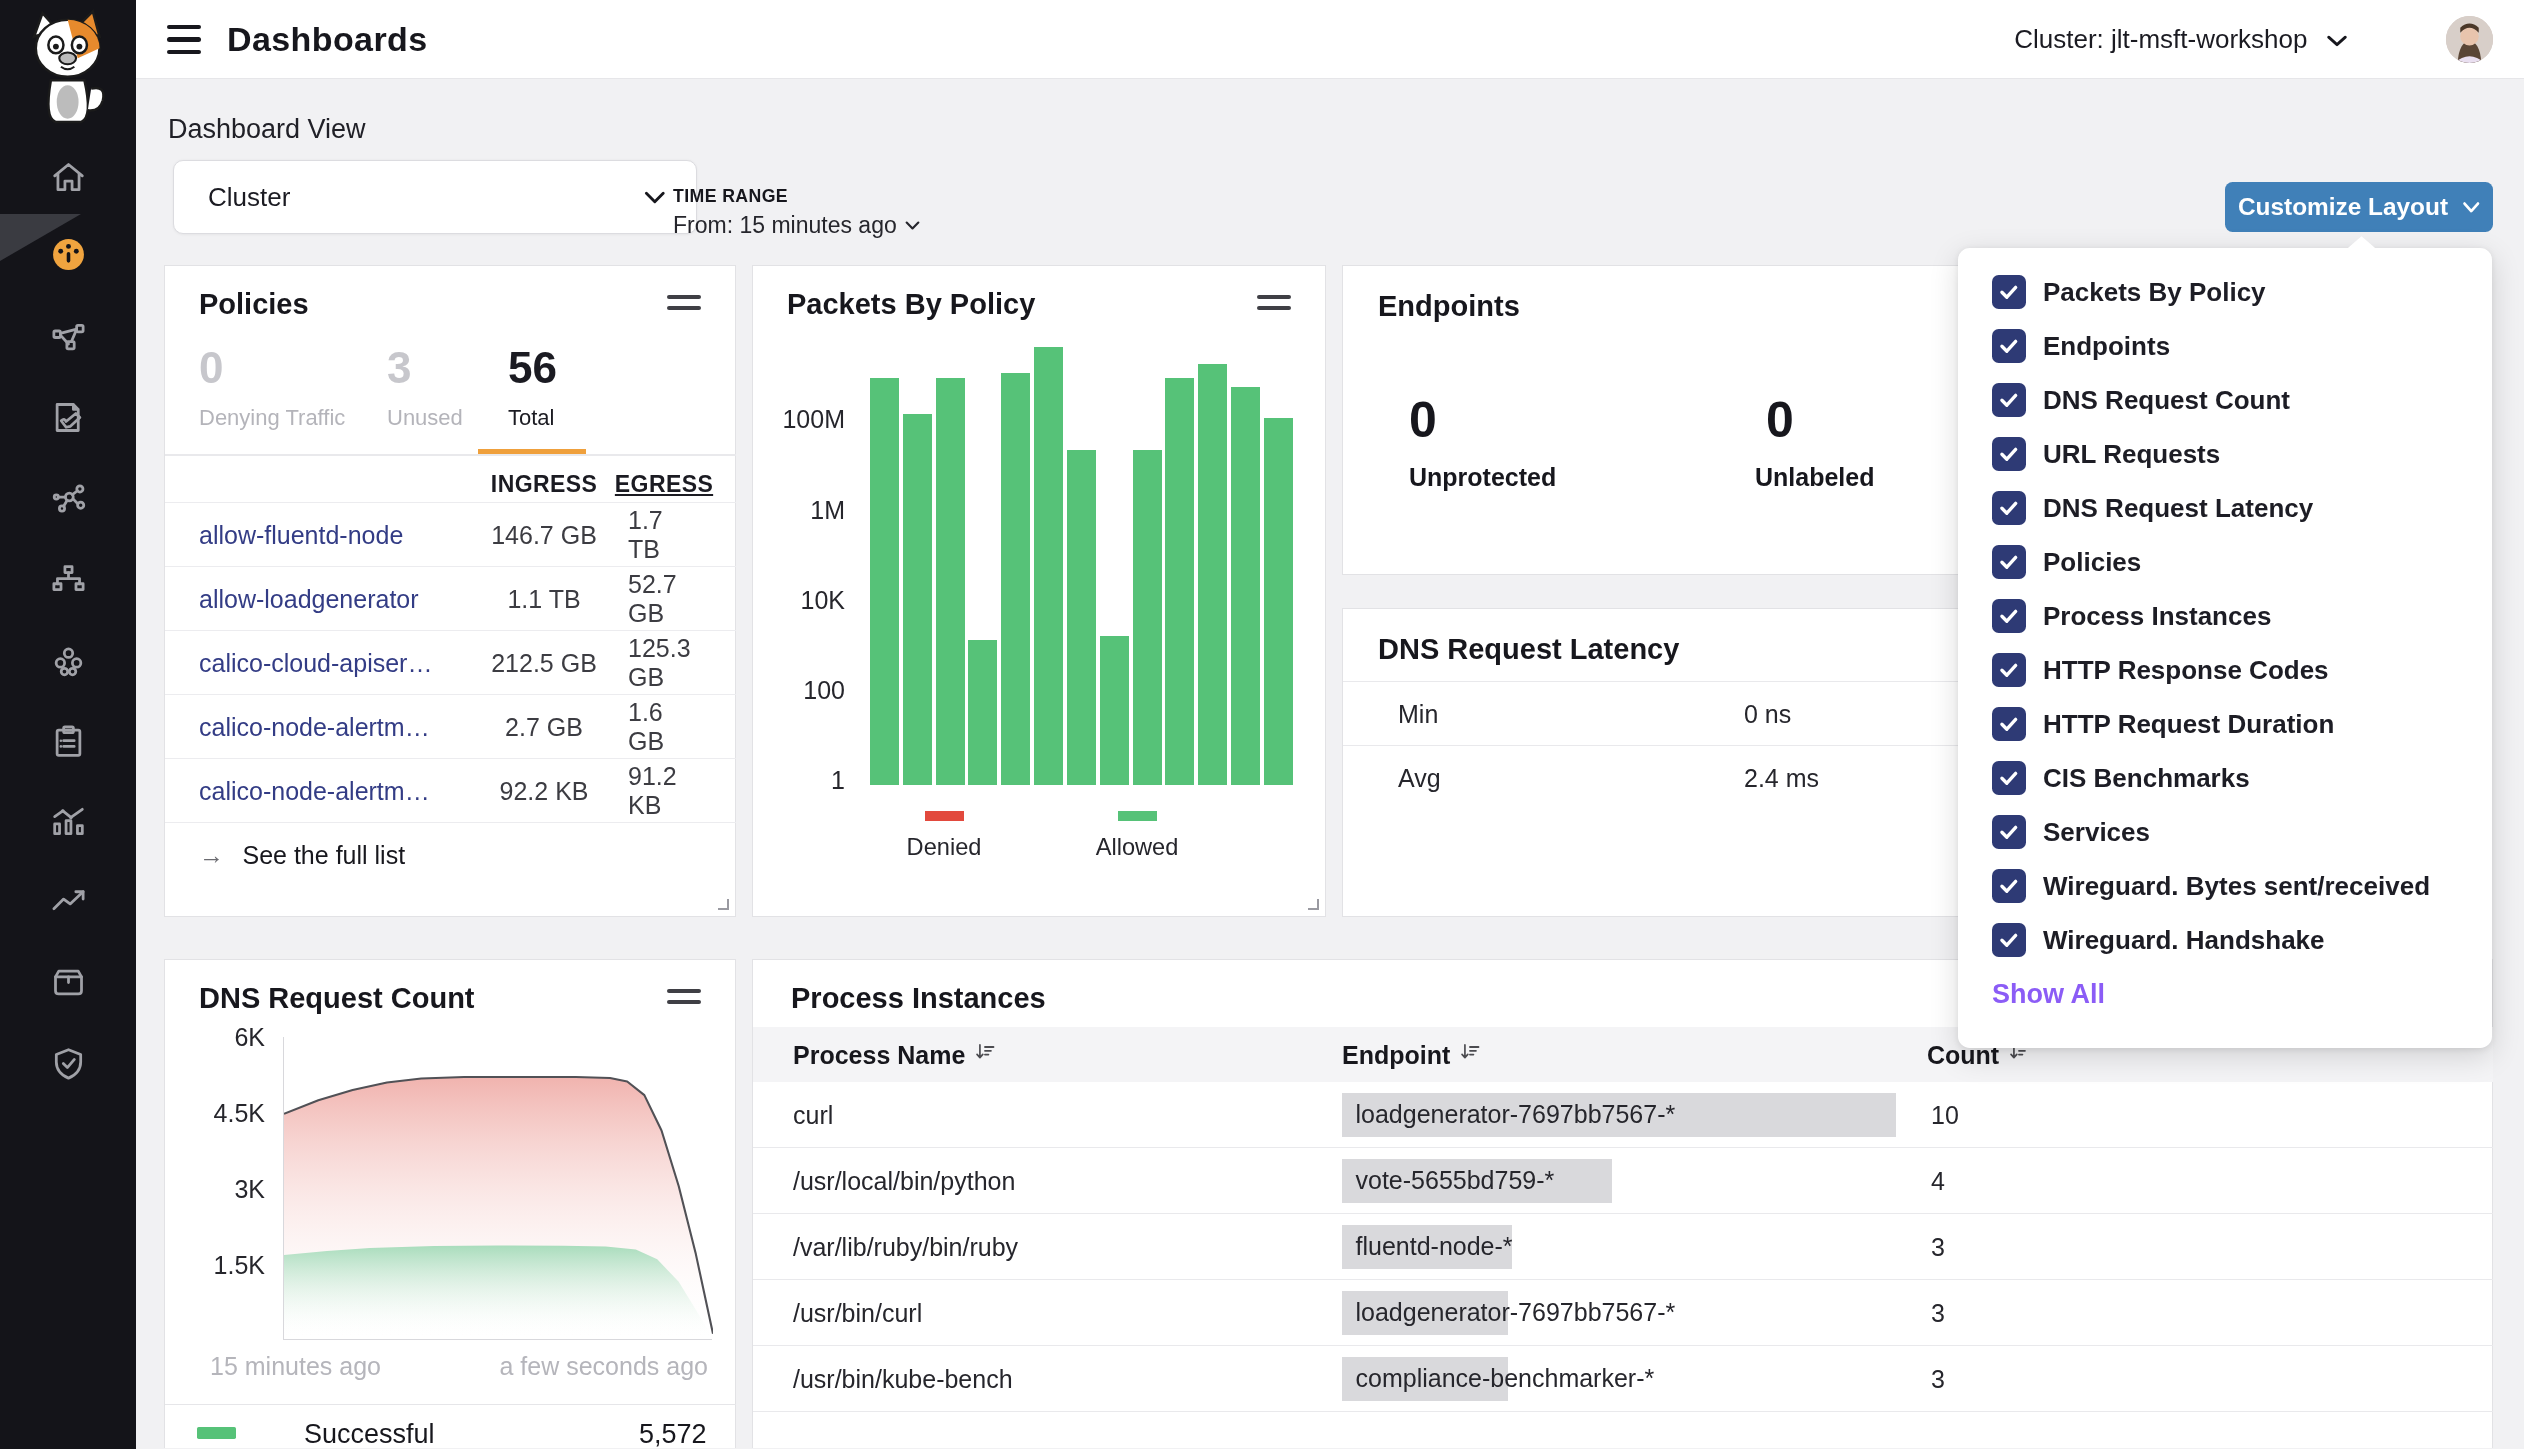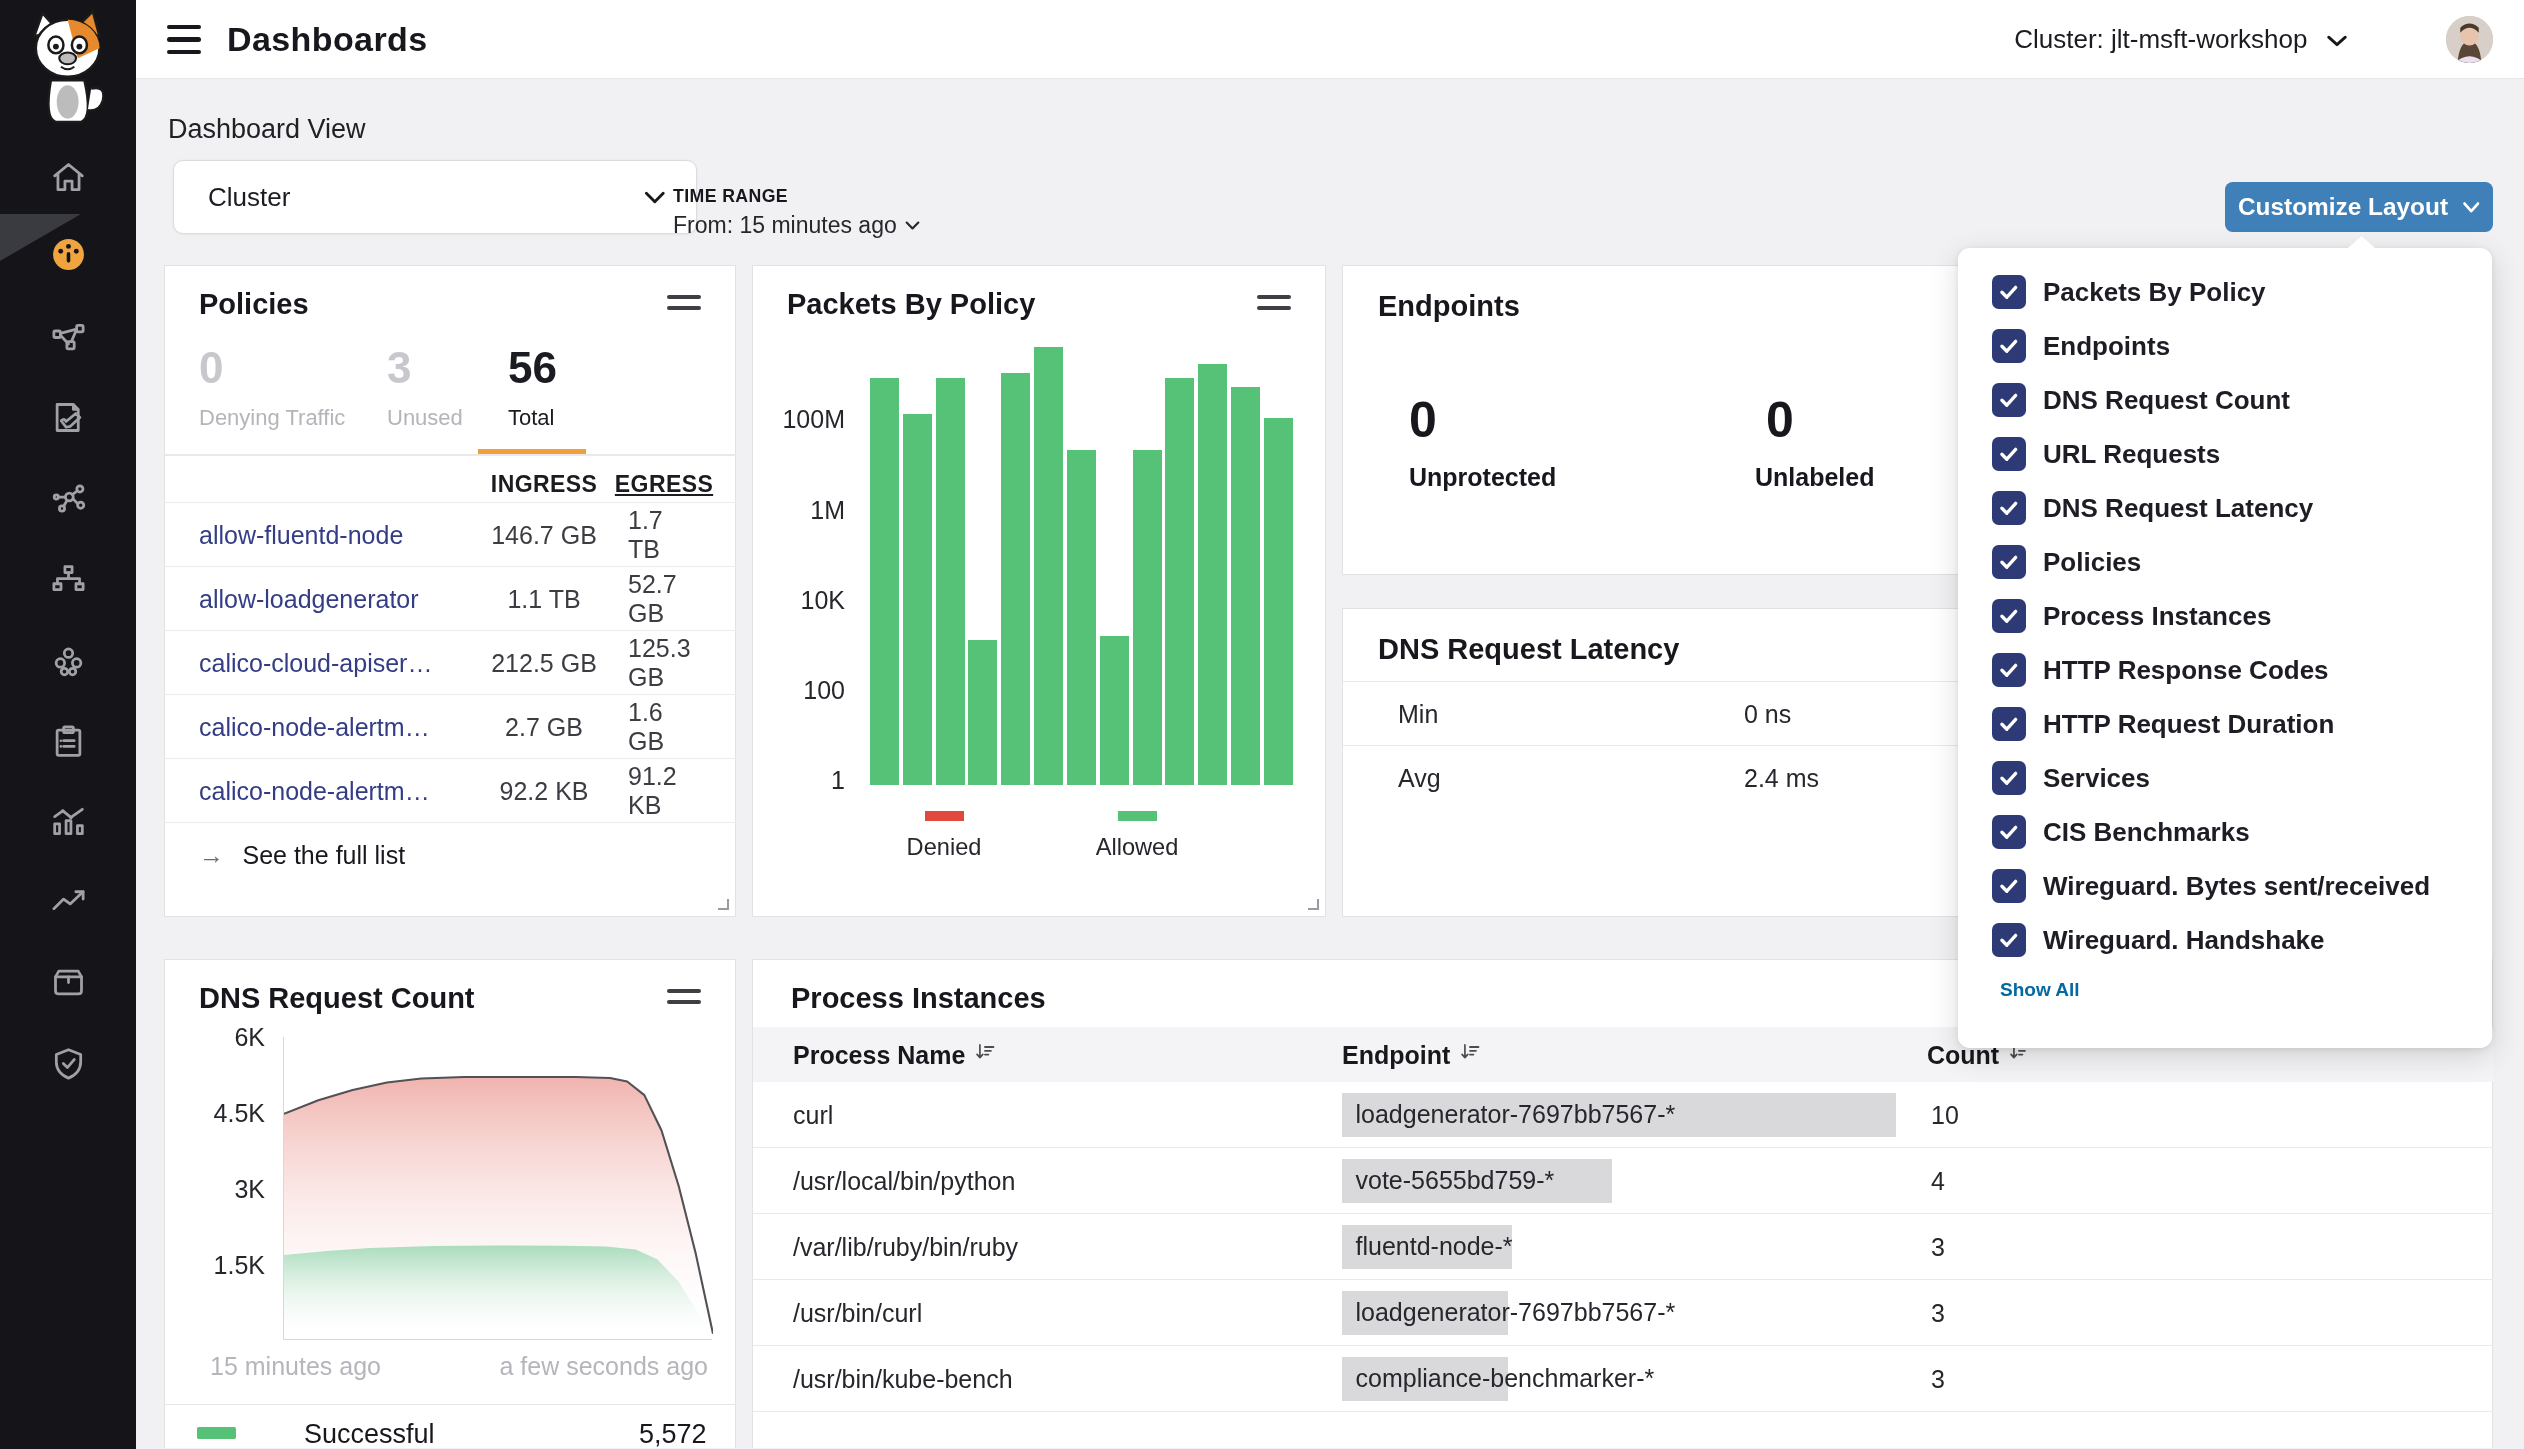--- a/index.html
+++ b/index.html
@@ -99,21 +99,21 @@
   .pr-row .ct { position:absolute; left:1178px; top:50%; transform:translateY(-50%); font-size:25px; color:#26262c; }
 
   
   #dropdown { left:1958px; top:248px; width:534px; height:800px; background:#fff; border-radius:11.8px; box-shadow:0 8.4px 30px rgba(0,0,0,.14), 0 1.7px 6.7px rgba(0,0,0,.08); z-index:10; }
   #dropdown-notch { position:absolute; left:389px; top:-11.8px; width:29px; height:12.6px; background:#fff; clip-path:polygon(50% 0,100% 100%,0 100%); }
   #menu-items { position:absolute; left:34px; top:17px; width:467px; }
   .menu-item { height:54px; display:flex; align-items:center; gap:17px; cursor:pointer; }
   .menu-item .cb { width:34px; height:34px; border-radius:6.7px; background:#2e3a75; display:flex; align-items:center; justify-content:center; flex:0 0 34px; }
   .menu-item .cb svg { width:23.6px; height:23.6px; }
   .menu-item .ml { font-size:26px; font-weight:600; color:#1d1d25; }
-  #show-all { position:absolute; left:42px; top:731px; font-size:19px; font-weight:700; color:#0369a1; cursor:pointer; }
+  #show-all { position:absolute; left:34px; top:731px; font-size:27px; font-weight:700; color:#8b5cf6; cursor:pointer; }
 
   .chev { display:inline-block; }
 </style>
 </head>
 <body>
 
 <nav id="sidebar" class="abs">
   <div id="logo" class="abs">
     <svg viewBox="0 0 118 138">
       <polygon points="18,34 28,6 46,26" fill="#ffffff" stroke="#1b1b1b" stroke-width="3"></polygon>
@@ -564,29 +564,29 @@
           </svg>
         </span>
                    <span class="ml">HTTP Request Duration</span>
       </div>
       <div class="menu-item">
         <span class="cb">
           <svg viewBox="0 0 24 24">
             <path d="M5 12.5 L10 17.5 L19 7.5" stroke="#fff" stroke-width="3.4" fill="none" stroke-linecap="round" stroke-linejoin="round"></path>
           </svg>
         </span>
+                   <span class="ml">CIS Benchmarks</span>
+      </div>
+      <div class="menu-item">
+        <span class="cb">
+          <svg viewBox="0 0 24 24">
+            <path d="M5 12.5 L10 17.5 L19 7.5" stroke="#fff" stroke-width="3.4" fill="none" stroke-linecap="round" stroke-linejoin="round"></path>
+          </svg>
+        </span>
                    <span class="ml">Services</span>
-      </div>
-      <div class="menu-item">
-        <span class="cb">
-          <svg viewBox="0 0 24 24">
-            <path d="M5 12.5 L10 17.5 L19 7.5" stroke="#fff" stroke-width="3.4" fill="none" stroke-linecap="round" stroke-linejoin="round"></path>
-          </svg>
-        </span>
-                   <span class="ml">CIS Benchmarks</span>
       </div>
       <div class="menu-item">
         <span class="cb">
           <svg viewBox="0 0 24 24">
             <path d="M5 12.5 L10 17.5 L19 7.5" stroke="#fff" stroke-width="3.4" fill="none" stroke-linecap="round" stroke-linejoin="round"></path>
           </svg>
         </span>
                    <span class="ml">Wireguard. Bytes sent/received</span>
       </div>
       <div class="menu-item">

